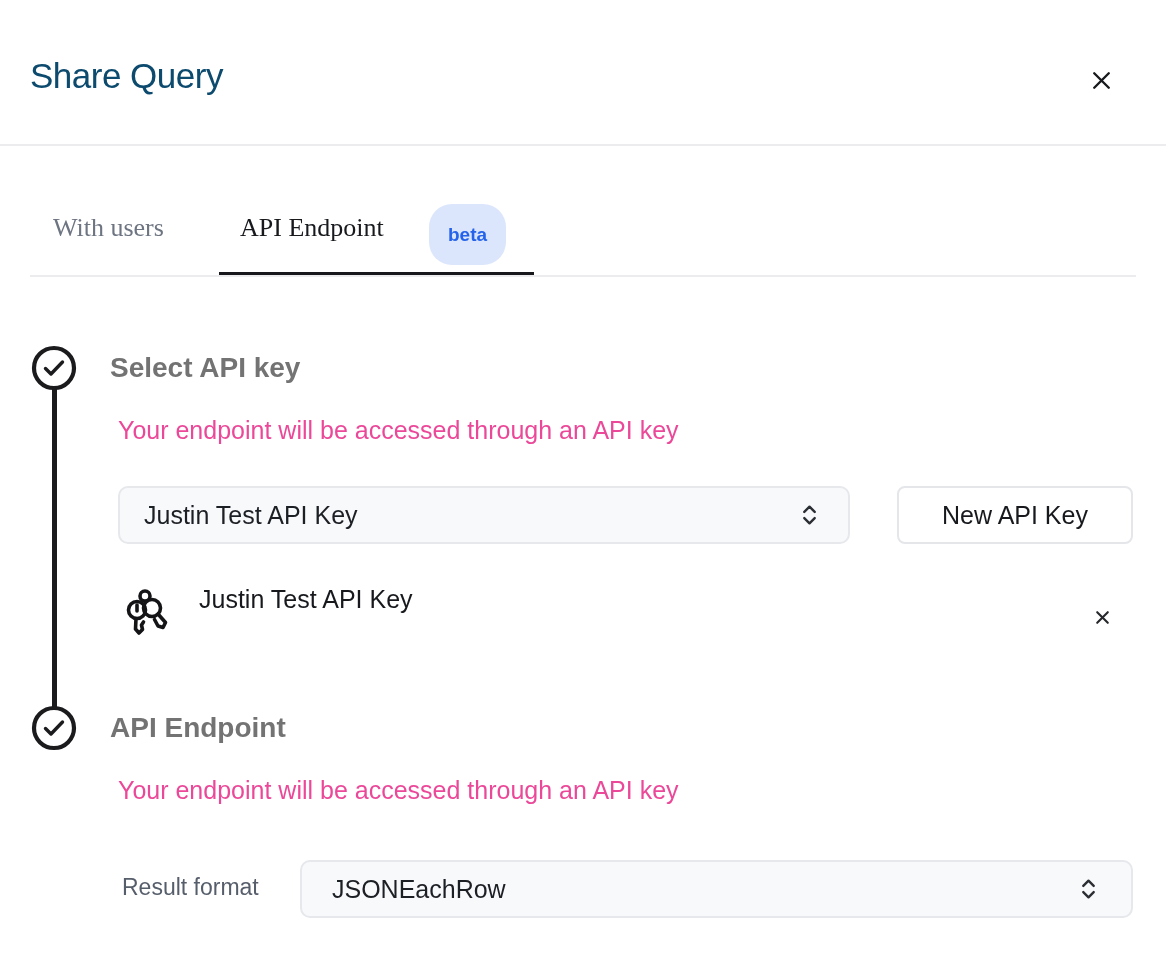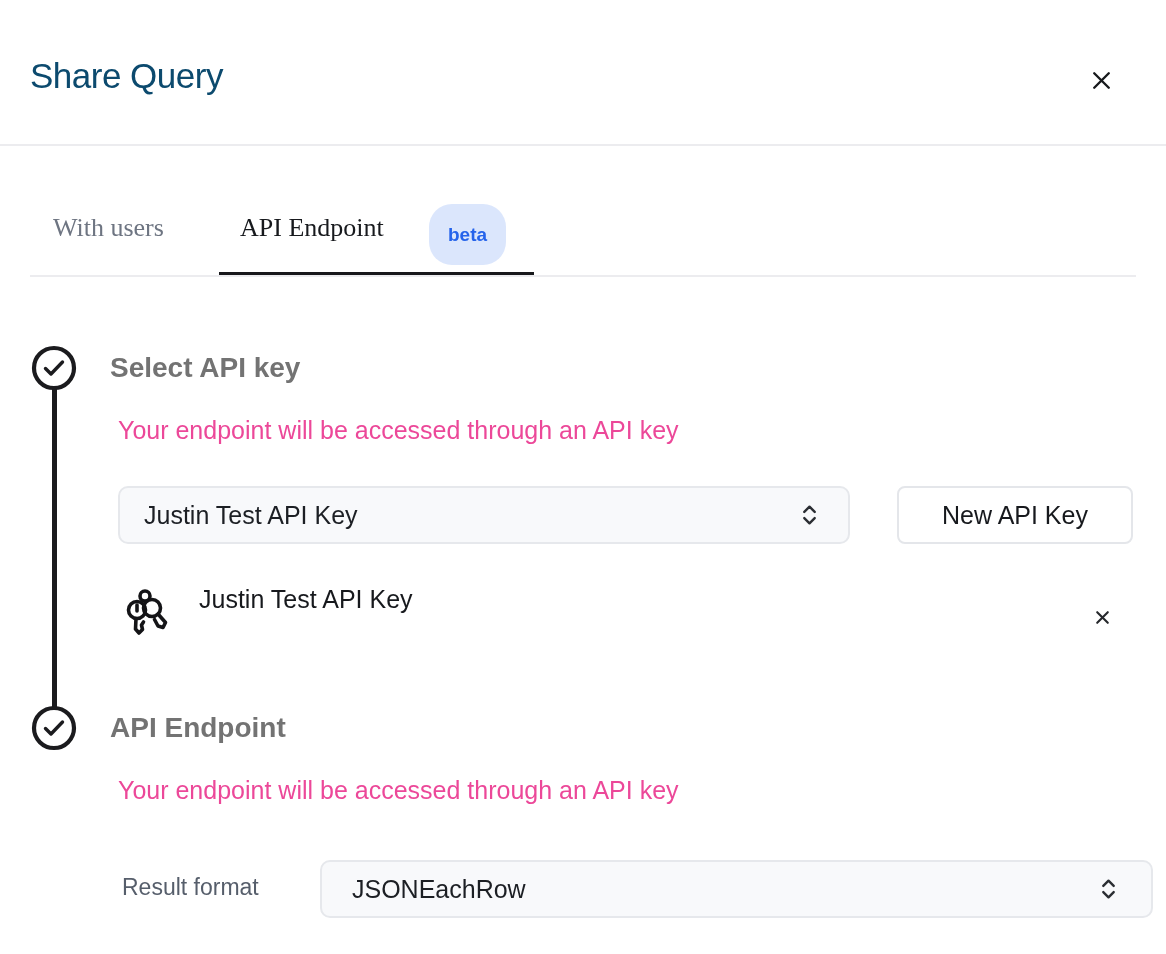--- a/index.html
+++ b/index.html
@@ -53,21 +53,21 @@
   .step-desc.d2 { top: 775px; }
 
   
   .select-control {
     position: absolute; height: 58px;
     background: #f8f9fb; border: 2px solid #e6e8ec; border-radius: 10px;
     display: flex; align-items: center;
     font-size: 25px; color: #1c1f24; cursor: pointer;
   }
   .select-api-key { left: 118px; top: 486px; width: 732px; padding: 0 24px; }
-  .select-result-format { left: 300px; top: 860px; width: 833px; padding: 8px 30px; margin-left: 20px; }
+  .select-result-format { left: 300px; top: 860px; width: 833px; padding: 8px 30px; }
   .select-chevron { position: absolute; top: 50%; transform: translateY(-50%); display: flex; }
   .select-api-key .select-chevron { right: 28px; }
   .select-result-format .select-chevron { right: 32px; }
 
   .new-key-btn {
     position: absolute; left: 897px; top: 486px; width: 236px; height: 58px;
     background: #ffffff; border: 2px solid #e4e6ea; border-radius: 8px;
     display: flex; align-items: center; justify-content: center;
     font-size: 25px; color: #17191d; cursor: pointer; font-family: inherit;
   }

